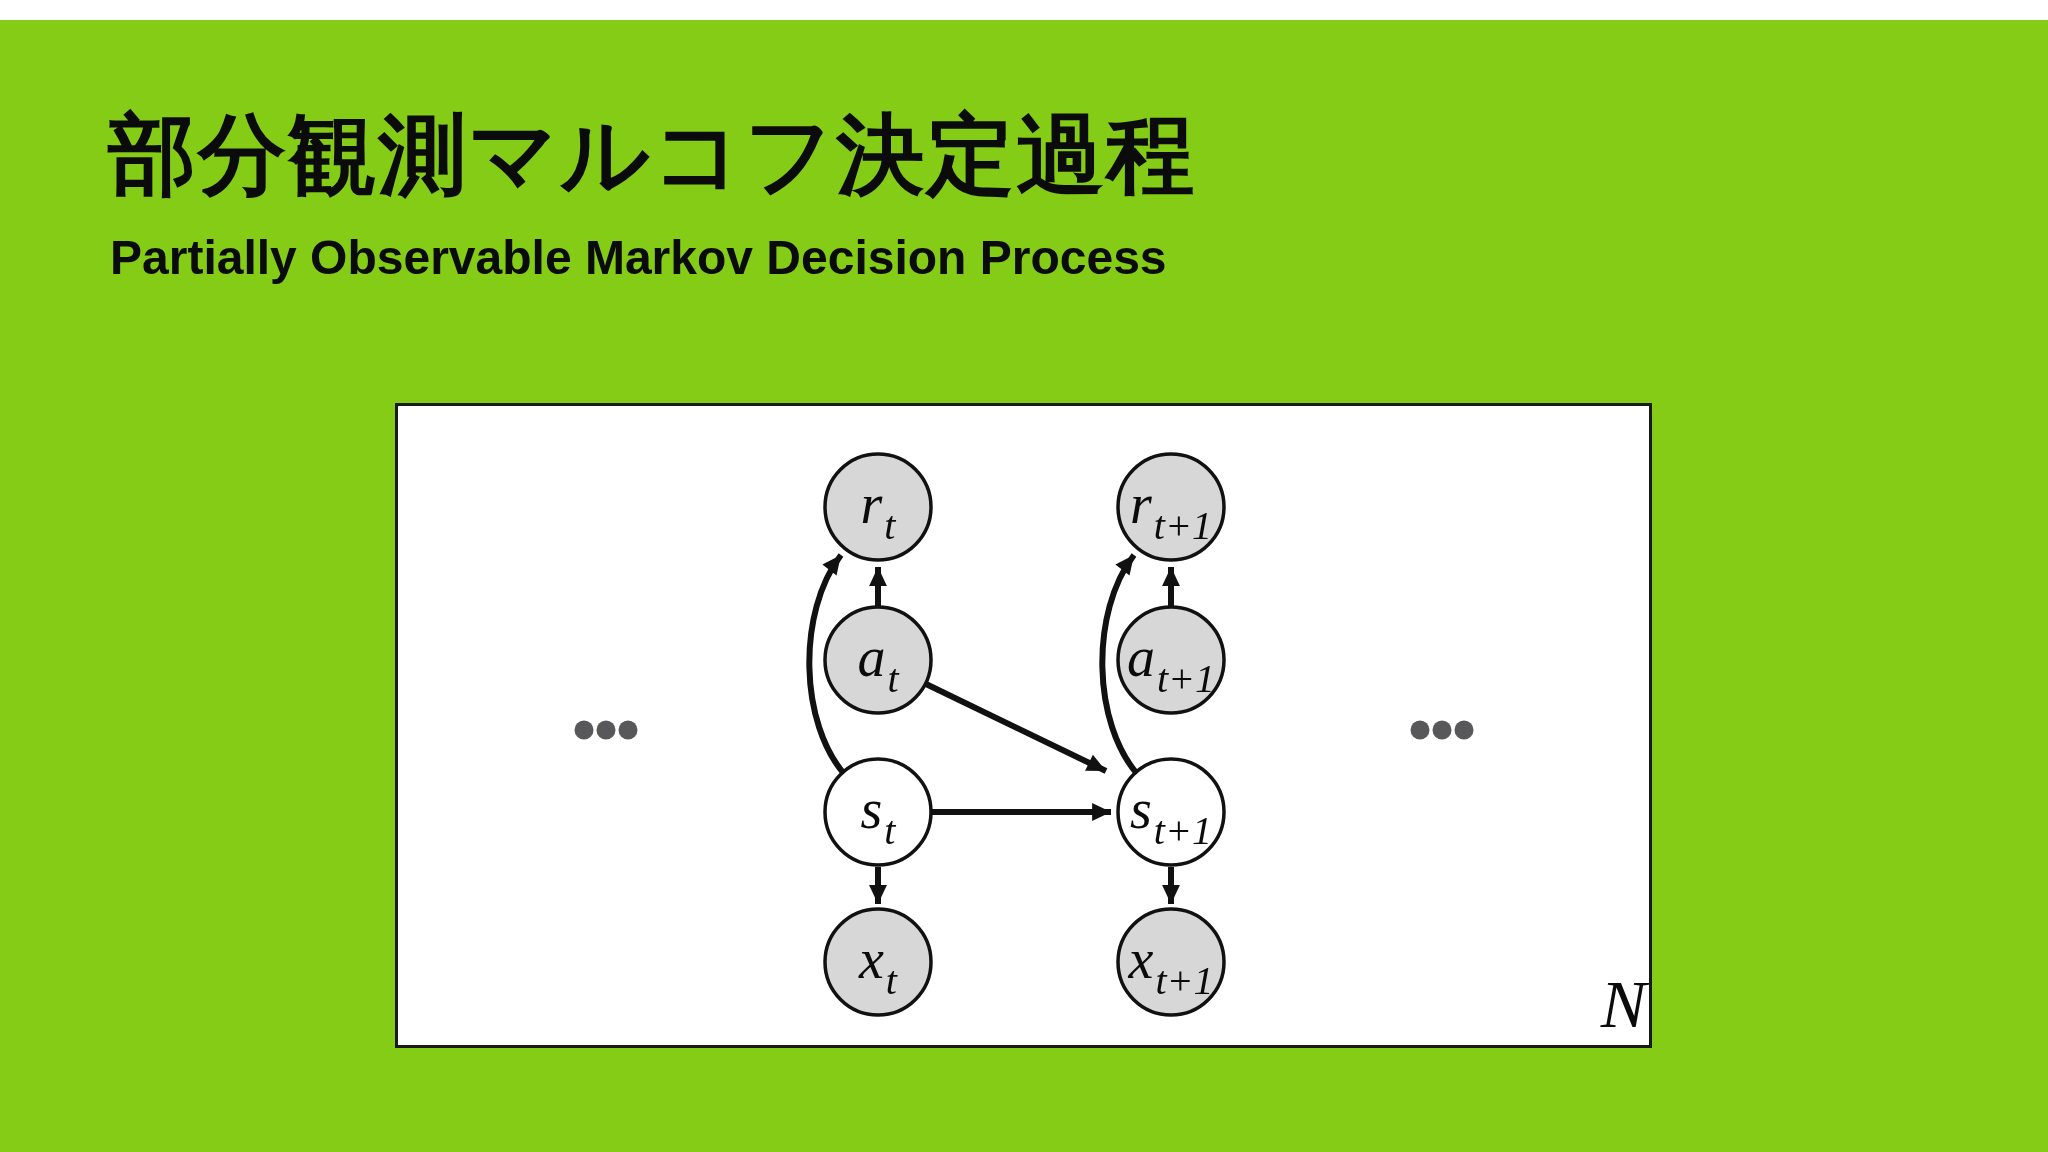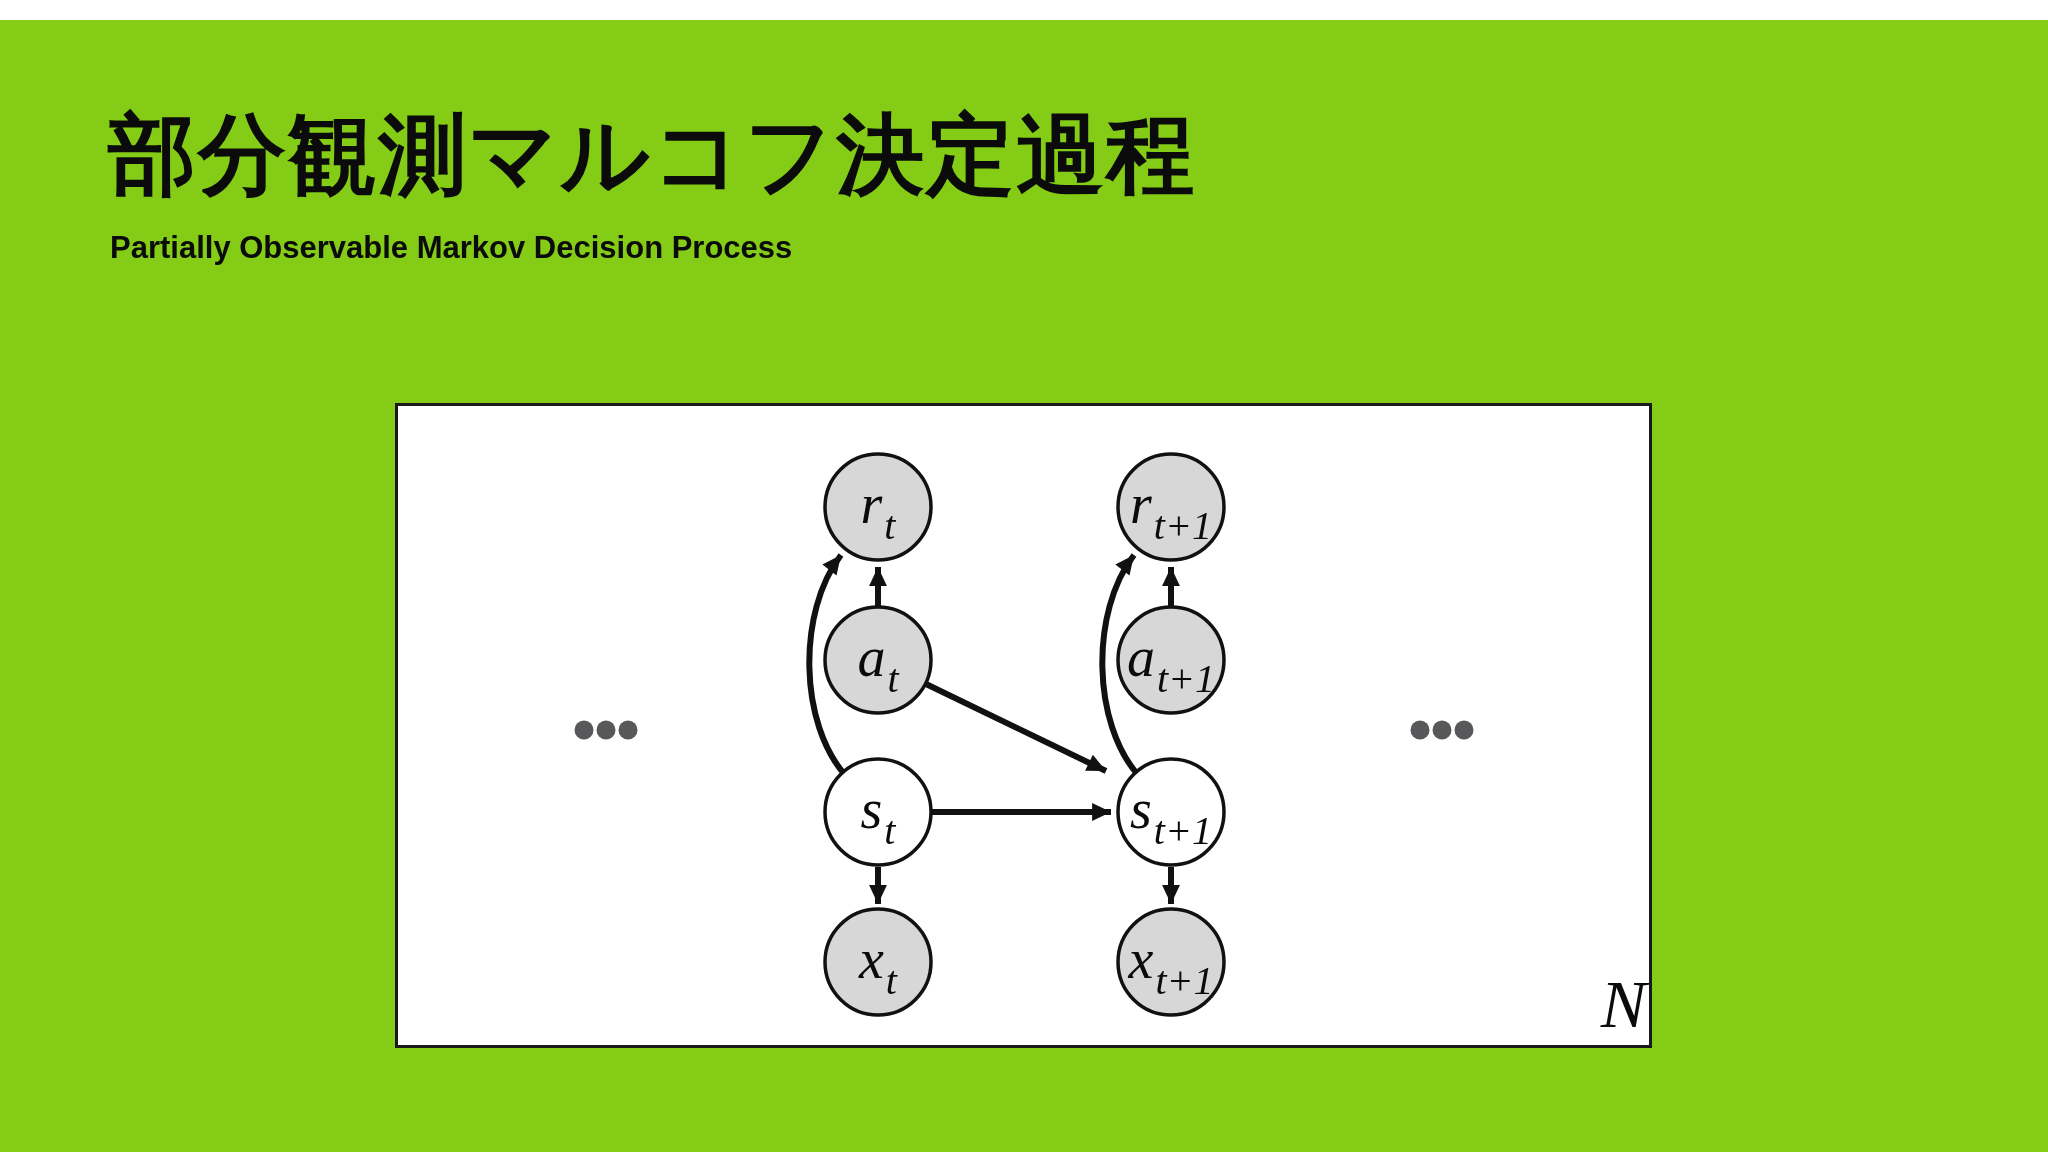--- a/index.html
+++ b/index.html
@@ -12,21 +12,21 @@
     margin-top:20px;
   }
   .title{
     position:absolute;left:108px;top:88px;
     font-size:88px;font-weight:900;line-height:1.06;
     letter-spacing:2px;color:var(--text,#0b0b0b);
     white-space:nowrap;
   }
   .subtitle{
     position:absolute;left:110px;top:210px;
-    font-size:31px;font-weight:800;letter-spacing:0px;
+    font-size:48px;font-weight:800;letter-spacing:0px;
     color:var(--text,#0b0b0b);white-space:nowrap;
   }
   svg.diagram{position:absolute;left:0;top:0;}
   .plate{fill:#ffffff;stroke:var(--plate_stroke,#1a1a1a);stroke-width:3;}
   .edge{fill:none;stroke:var(--edge,#111111);stroke-width:6;}
   .node-circle{stroke:var(--node_stroke,#111111);stroke-width:3.5;}
   .node-label{
     font-family:"Liberation Serif","DejaVu Serif",serif;
     font-style:italic;font-size:56px;fill:var(--text,#0b0b0b);
   }

